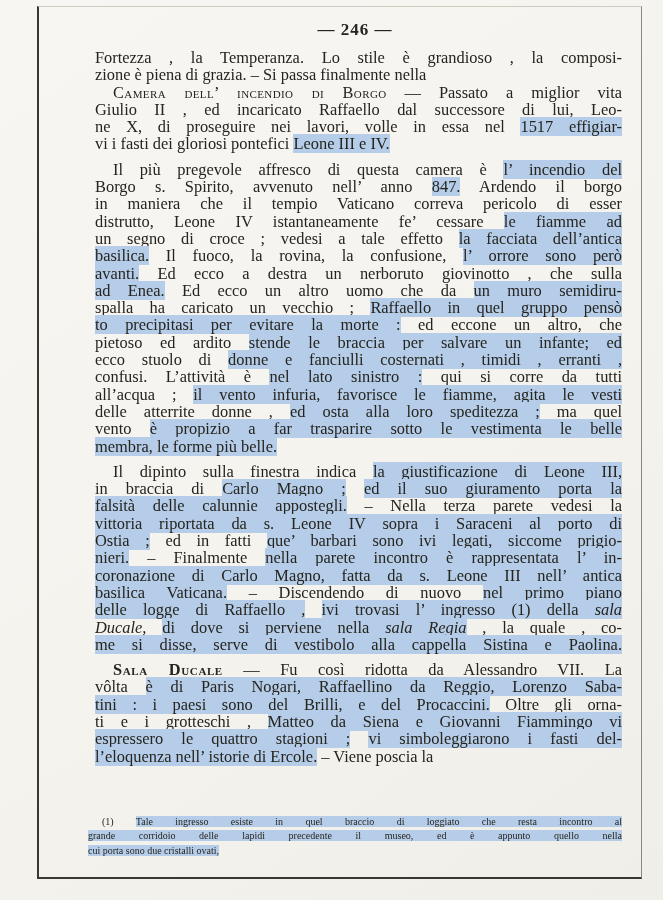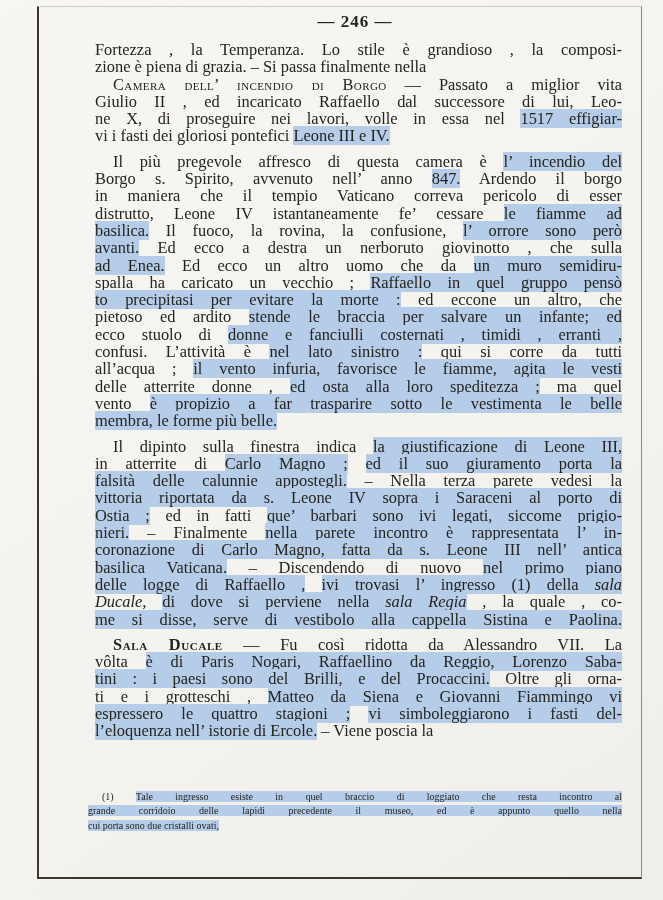--- a/index.html
+++ b/index.html
@@ -16,21 +16,21 @@
     position: absolute;
     left: 37px; top: 6px; right: 21px; bottom: 21px;
     border-left: 2px solid #3a372f;
     border-bottom: 2px solid #3a372f;
     border-right: 1px solid #8d887c;
     border-top: 1px solid #cfccc2;
     pointer-events: none;
   }
   .content {
     position: absolute;
-    left: 88px; top: 12px;
+    left: 88px; top: 20px;
     width: 534px;
     font-family: Liberation Serif, serif;
   }
   .page-number {
     text-align: center;
     font-weight: bold;
     font-size: 17px;
     letter-spacing: 1px;
     margin-bottom: 9px;
   }
@@ -72,36 +72,37 @@
           <div class="line"><span class="sc">Camera dell’ incendio di Borgo</span><span> — Passato a miglior vita</span></div>
           <div class="line"><span>Giulio II , ed incaricato Raffaello dal successore di lui, Leo-</span></div>
           <div class="line"><span>ne X, di proseguire nei lavori, volle in essa nel </span><span class="hl">1517 effigiar-</span></div>
           <div class="line last"><span>vi i fasti dei gloriosi pontefici </span><span class="hl">Leone III e IV.</span></div>
         </div>
         <div class="para indent gap">
           <div class="line"><span>Il più pregevole affresco di questa camera è </span><span class="hl">l’ incendio del</span></div>
           <div class="line"><span>Borgo s. Spirito, avvenuto nell’ anno </span><span class="hl">847.</span><span> Ardendo il borgo</span></div>
           <div class="line"><span>in maniera che il tempio Vaticano correva pericolo di esser</span></div>
           <div class="line"><span>distrutto, Leone IV istantaneamente fe’ cessare </span><span class="hl">le fiamme ad</span></div>
+          <div class="line"><span>un segno di croce ; vedesi a tale effetto </span><span class="hl">la facciata dell’antica</span></div>
           <div class="line"><span class="hl">basilica.</span><span> Il fuoco, la rovina, la confusione, </span><span class="hl">l’ orrore sono però</span></div>
           <div class="line"><span class="hl">avanti.</span><span> Ed ecco a destra un nerboruto giovinotto , che sulla</span></div>
           <div class="line"><span class="hl">ad Enea.</span><span> Ed ecco un altro uomo che da </span><span class="hl">un muro semidiru-</span></div>
           <div class="line"><span>spalla ha caricato un vecchio ; </span><span class="hl">Raffaello in quel gruppo pensò</span></div>
           <div class="line"><span class="hl">to precipitasi per evitare la morte :</span><span> ed eccone un altro, che</span></div>
           <div class="line"><span>pietoso ed ardito </span><span class="hl">stende le braccia per salvare un infante; ed</span></div>
           <div class="line"><span>ecco stuolo di </span><span class="hl">donne e fanciulli costernati , timidi , erranti ,</span></div>
           <div class="line"><span>confusi. L’attività è </span><span class="hl">nel lato sinistro :</span><span> qui si corre da tutti</span></div>
           <div class="line"><span>all’acqua ; </span><span class="hl">il vento infuria, favorisce le fiamme, agita le vesti</span></div>
           <div class="line"><span>delle atterrite donne , </span><span class="hl">ed osta alla loro speditezza ;</span><span> ma quel</span></div>
           <div class="line"><span>vento </span><span class="hl">è propizio a far trasparire sotto le vestimenta le belle</span></div>
           <div class="line last"><span class="hl">membra, le forme più belle.</span></div>
         </div>
         <div class="para indent gap">
           <div class="line"><span>Il dipinto sulla finestra indica </span><span class="hl">la giustificazione di Leone III,</span></div>
-          <div class="line"><span>in atterrite di </span><span class="hl">Carlo Magno ;</span><span> </span><span class="hl">ed il suo giuramento porta la</span></div>
+          <div class="line"><span>in braccia di </span><span class="hl">Carlo Magno ;</span><span> </span><span class="hl">ed il suo giuramento porta la</span></div>
           <div class="line"><span class="hl">falsità delle calunnie appostegli.</span><span> – Nella terza parete vedesi la</span></div>
           <div class="line"><span class="hl">vittoria riportata da s. Leone IV sopra i Saraceni al porto di</span></div>
           <div class="line"><span class="hl">Ostia ;</span><span> ed in fatti </span><span class="hl">que’ barbari sono ivi legati, siccome prigio-</span></div>
           <div class="line"><span class="hl">nieri.</span><span> – Finalmente </span><span class="hl">nella parete incontro è rappresentata l’ in-</span></div>
           <div class="line"><span class="hl">coronazione di Carlo Magno, fatta da s. Leone III nell’ antica</span></div>
           <div class="line"><span class="hl">basilica Vaticana.</span><span> – Discendendo di nuovo </span><span class="hl">nel primo piano</span></div>
           <div class="line"><span class="hl">delle logge di Raffaello ,</span><span> </span><span class="hl">ivi trovasi l’ ingresso (1) della </span><span class="it hl">sala</span></div>
           <div class="line"><span class="it">Ducale,</span><span> </span><span class="hl">di dove si perviene nella </span><span class="it hl">sala Regia</span><span> , la quale , co-</span></div>
           <div class="line"><span class="hl">me si disse, serve di vestibolo alla cappella Sistina e Paolina.</span></div>
         </div>

